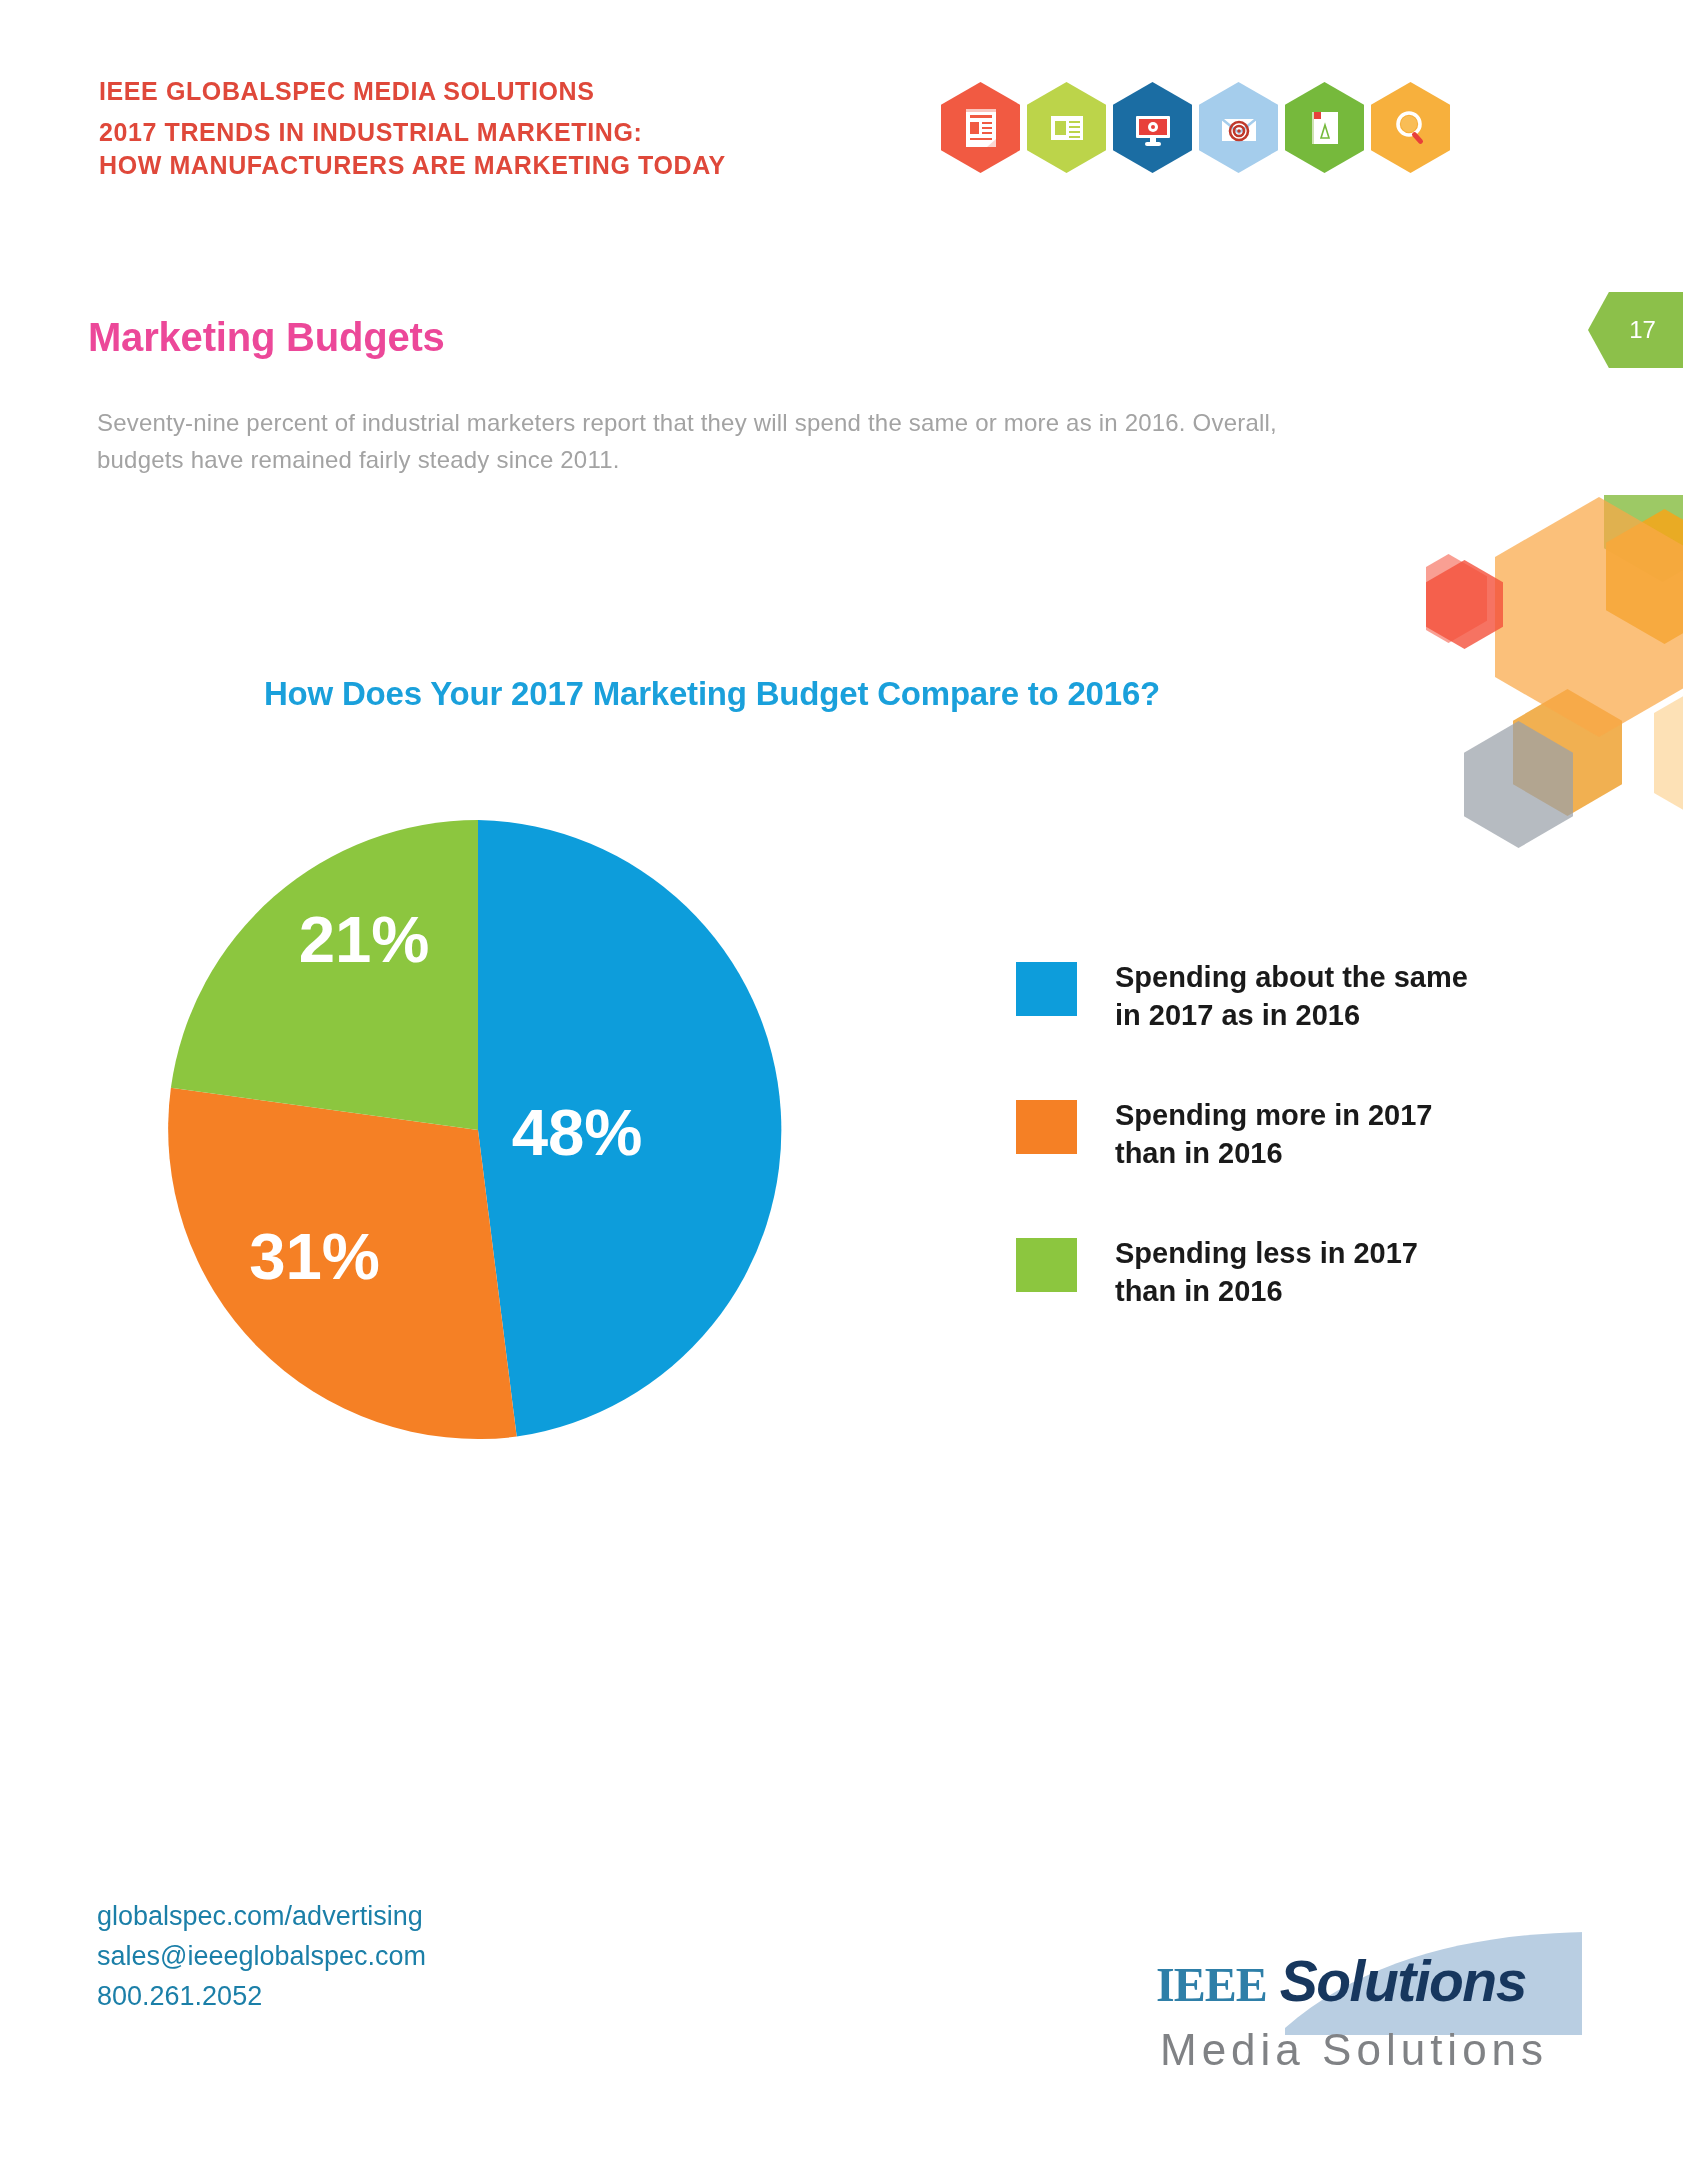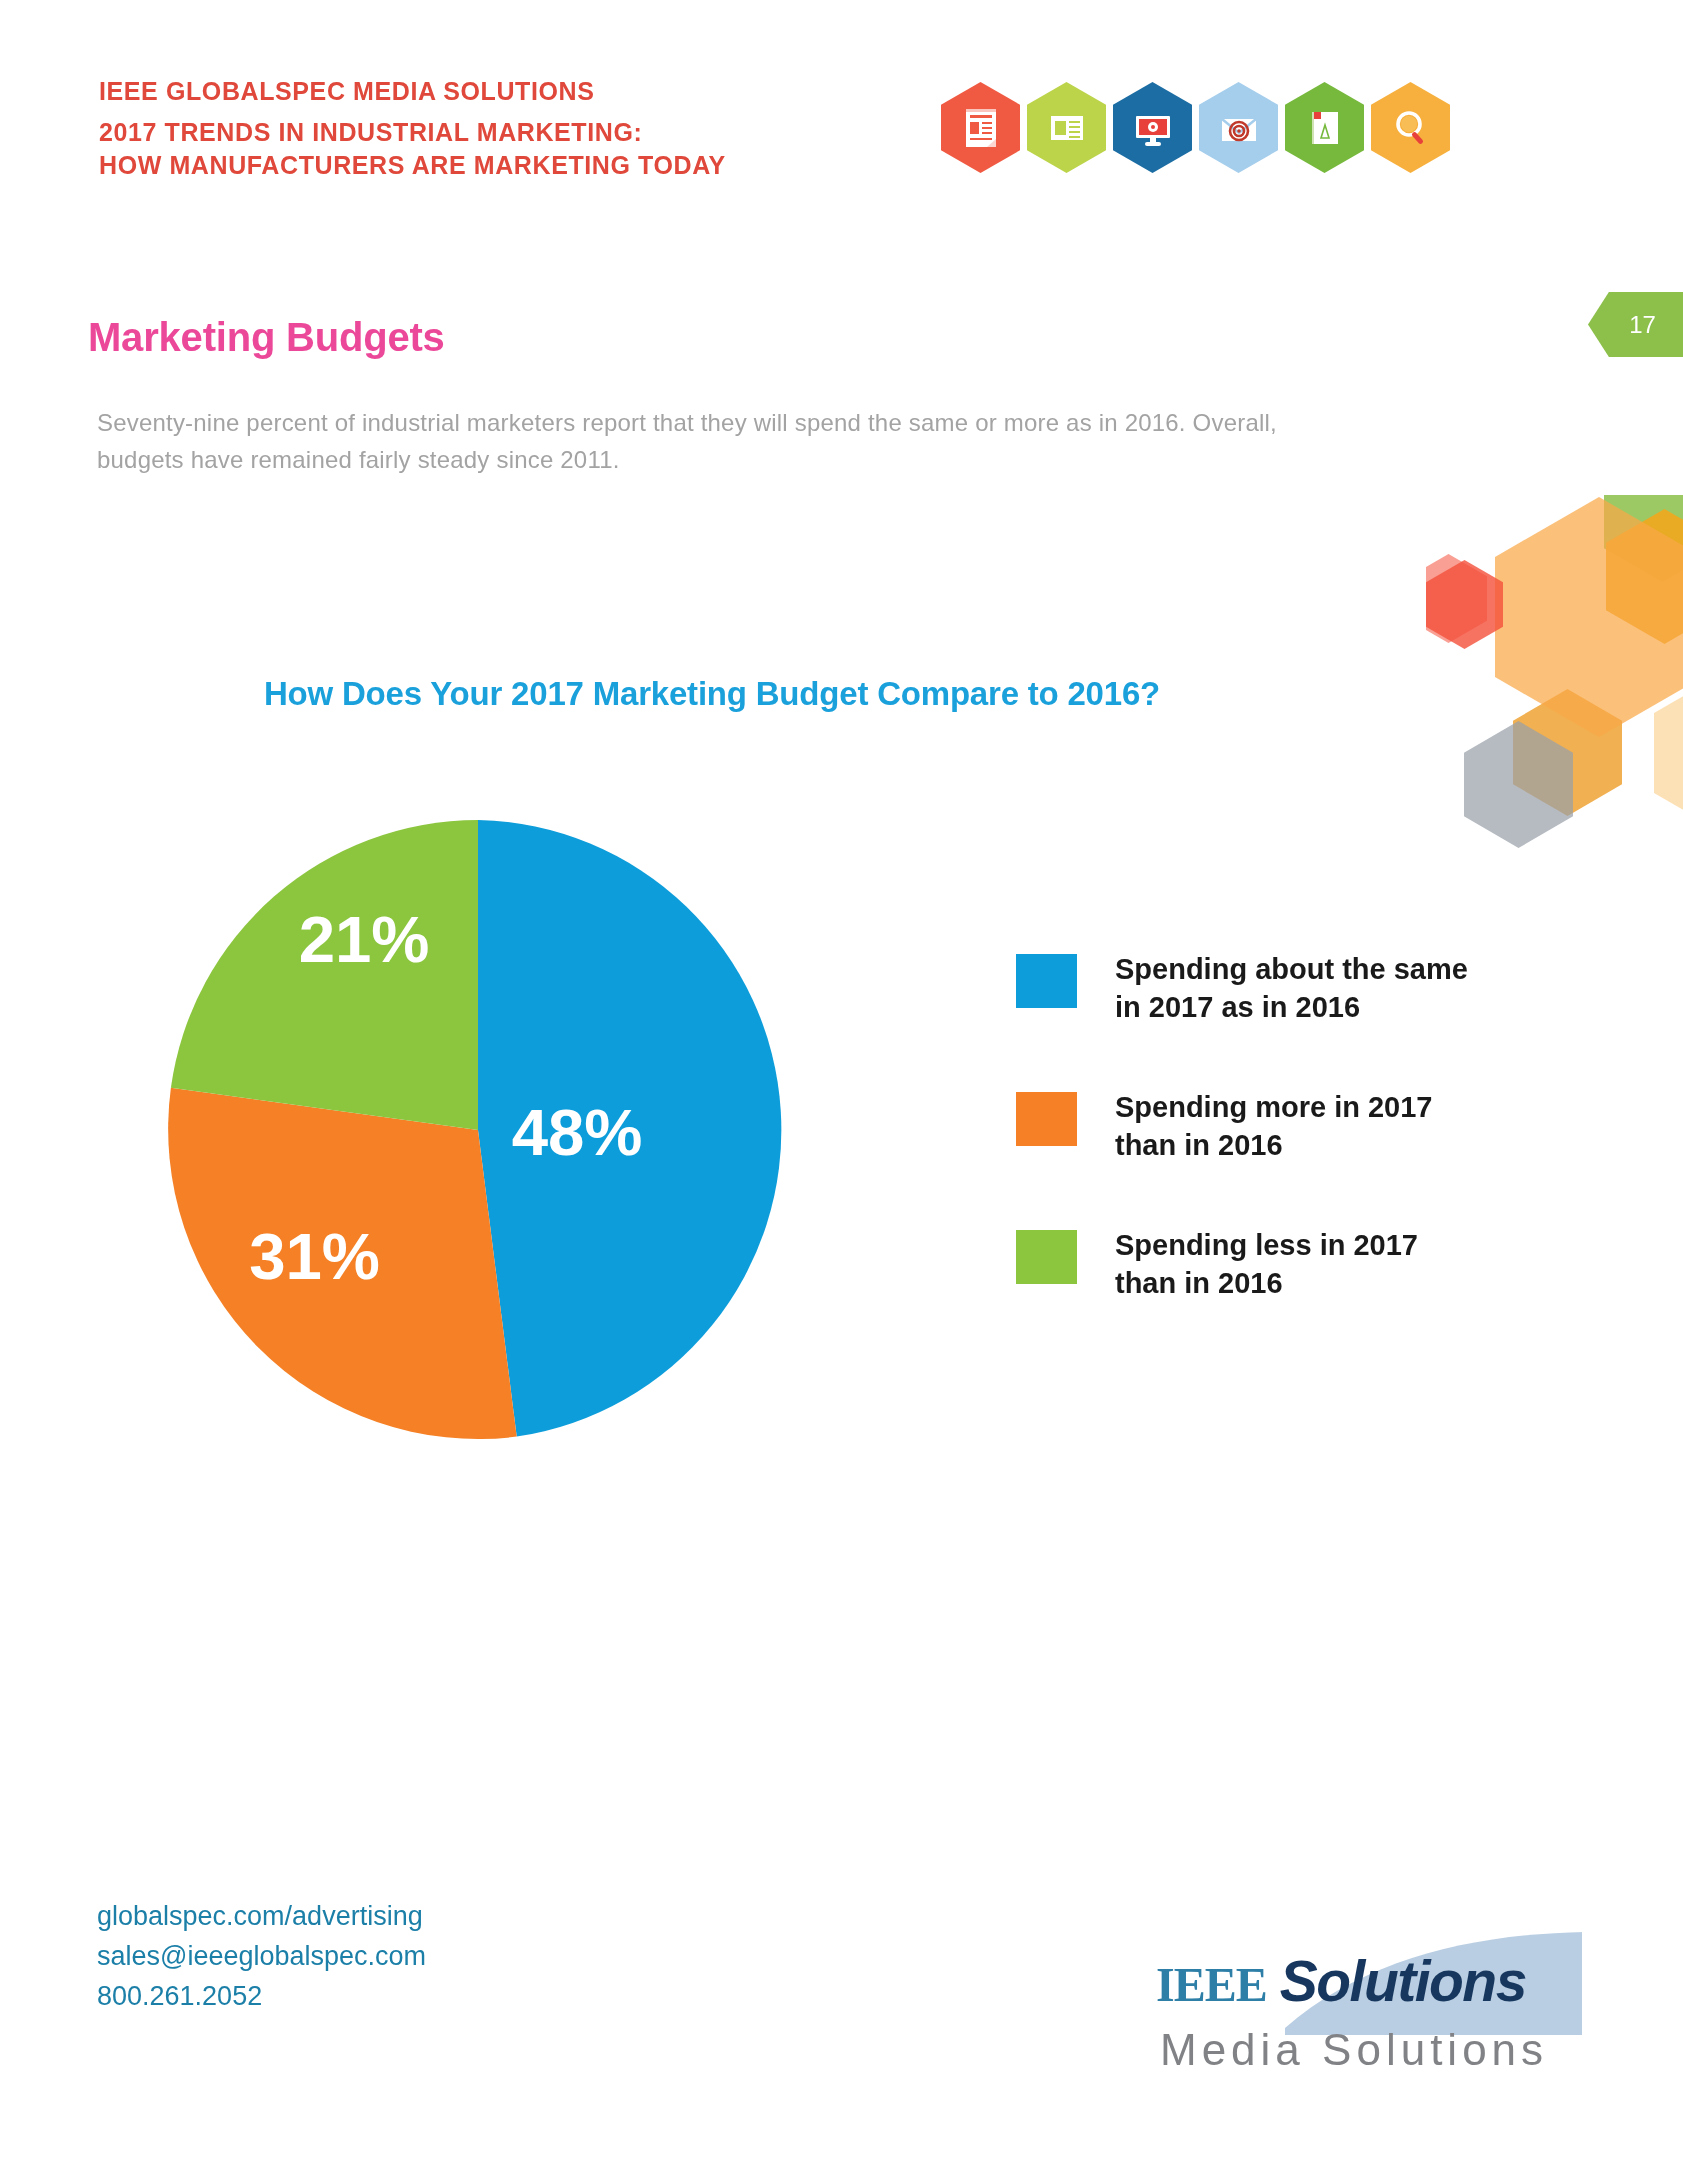--- a/index.html
+++ b/index.html
@@ -55,21 +55,21 @@
     justify-content: center;
   }
   .hex svg { display: block; }
 
   
   .page-badge {
     position: absolute;
     right: 0px;
     top: 292px;
     width: 95px;
-    height: 65px;
+    height: 76px;
     background: #8CC04A;
     clip-path: polygon(22% 0%, 100% 0%, 100% 100%, 22% 100%, 0% 50%);
     color: #ffffff;
     font-size: 24px;
     display: flex;
     align-items: center;
     justify-content: center;
     padding-left: 14px;
     box-sizing: border-box;
   }
@@ -151,20 +151,21 @@
   
   .legend {
     position: absolute;
     left: 1016px;
     top: 950px;
   }
   .legend-item {
     display: flex;
     align-items: flex-start;
     margin-bottom: 62px;
+    margin-top: 8px;
   }
   .legend-swatch {
     width: 61px;
     height: 54px;
     flex: 0 0 61px;
     margin-top: 4px;
   }
   .legend-label {
     margin-left: 38px;
     font-size: 29px;

